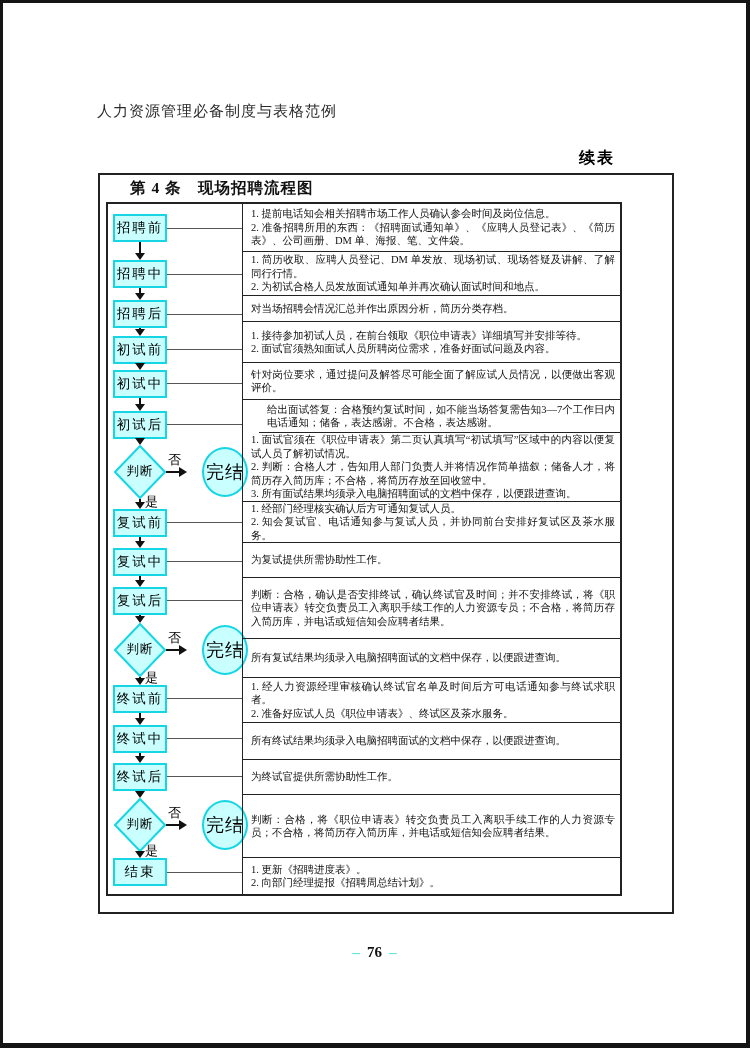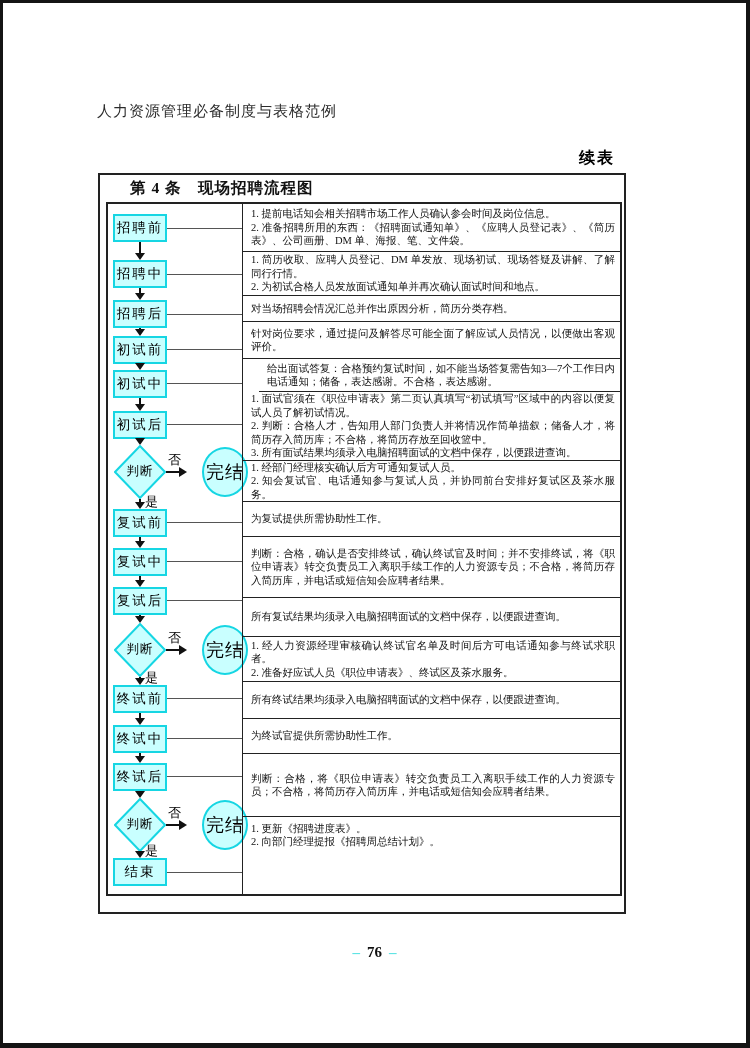--- a/index.html
+++ b/index.html
@@ -3,21 +3,21 @@
 <meta charset="utf-8">
 <style>
   html,body{margin:0;padding:0;}
   .frame{position:relative;width:750px;height:1048px;background:#141414;
          font-family:"Liberation Serif","DejaVu Serif",serif;}
   .page{position:absolute;left:3px;top:3px;right:4px;bottom:5px;background:#ffffff;overflow:hidden;}
 
   .book-header{position:absolute;left:94px;top:99px;font-size:15px;color:#2b2b2b;letter-spacing:1px;}
   .continued{position:absolute;left:576px;top:145px;font-size:16px;font-weight:bold;color:#000000;letter-spacing:2px;}
 
-  .table-outer{position:absolute;left:95px;top:170px;width:528px;height:741px;
+  .table-outer{position:absolute;left:95px;top:170px;width:576px;height:741px;
                border:2px solid #222;box-sizing:border-box;background:#fff;padding-left:8px;}
   .table-title{position:absolute;left:30px;top:0;height:27px;display:flex;align-items:center;
                font-size:15.5px;font-weight:bold;color:#111;letter-spacing:1px;}
   .table-inner{position:absolute;left:6px;top:27px;width:516px;height:694px;
                border:2px solid #222;box-sizing:border-box;}
 
   .flow-col{position:absolute;left:0;top:0;width:134px;height:690px;}
   .desc-col{position:absolute;left:134px;top:0;width:378px;height:690px;border-left:1px solid #222;box-sizing:border-box;}
 
   .desc-row{box-sizing:border-box;border-bottom:1px solid #222;display:flex;align-items:center;
@@ -151,20 +151,26 @@
               <div class="desc-text">
                 <div>1. 简历收取、应聘人员登记、DM 单发放、现场初试、现场答疑及讲解、了解同行行情。</div>
                 <div>2. 为初试合格人员发放面试通知单并再次确认面试时间和地点。</div>
               </div>
             </div>
             <div class="desc-row" style="height: 26px;">
               <div class="desc-text">
                 <div>对当场招聘会情况汇总并作出原因分析，简历分类存档。</div>
               </div>
             </div>
+            <div class="desc-row" style="height: 41px;">
+              <div class="desc-text">
+                <div>1. 接待参加初试人员，在前台领取《职位申请表》详细填写并安排等待。</div>
+                <div>2. 面试官须熟知面试人员所聘岗位需求，准备好面试问题及内容。</div>
+              </div>
+            </div>
             <div class="desc-row" style="height: 37px;">
               <div class="desc-text">
                 <div>针对岗位要求，通过提问及解答尽可能全面了解应试人员情况，以便做出客观评价。</div>
               </div>
             </div>
             <div class="desc-row" style="height: 33px; margin-left: 16px;">
               <div class="desc-text">
                 <div>给出面试答复：合格预约复试时间，如不能当场答复需告知3—7个工作日内电话通知；储备，表达感谢。不合格，表达感谢。</div>
               </div>
             </div>

